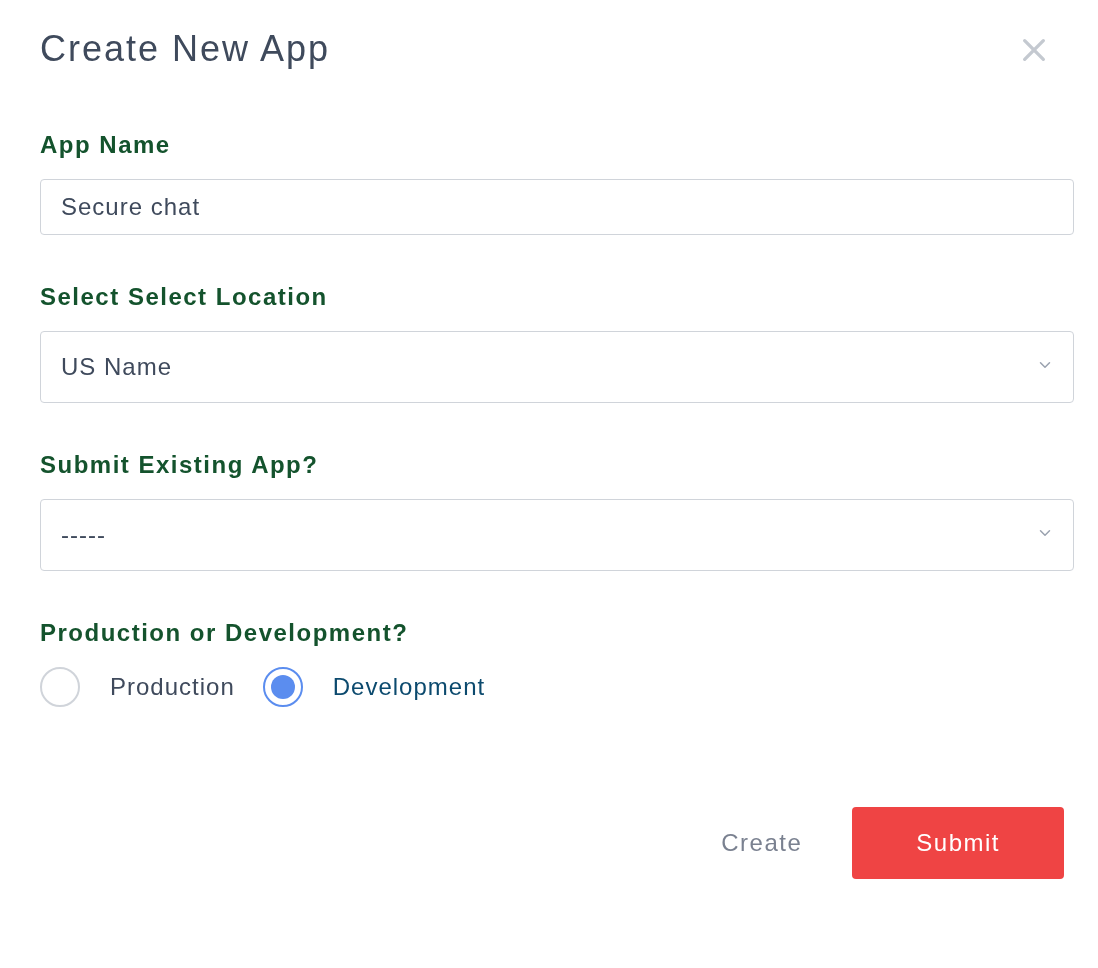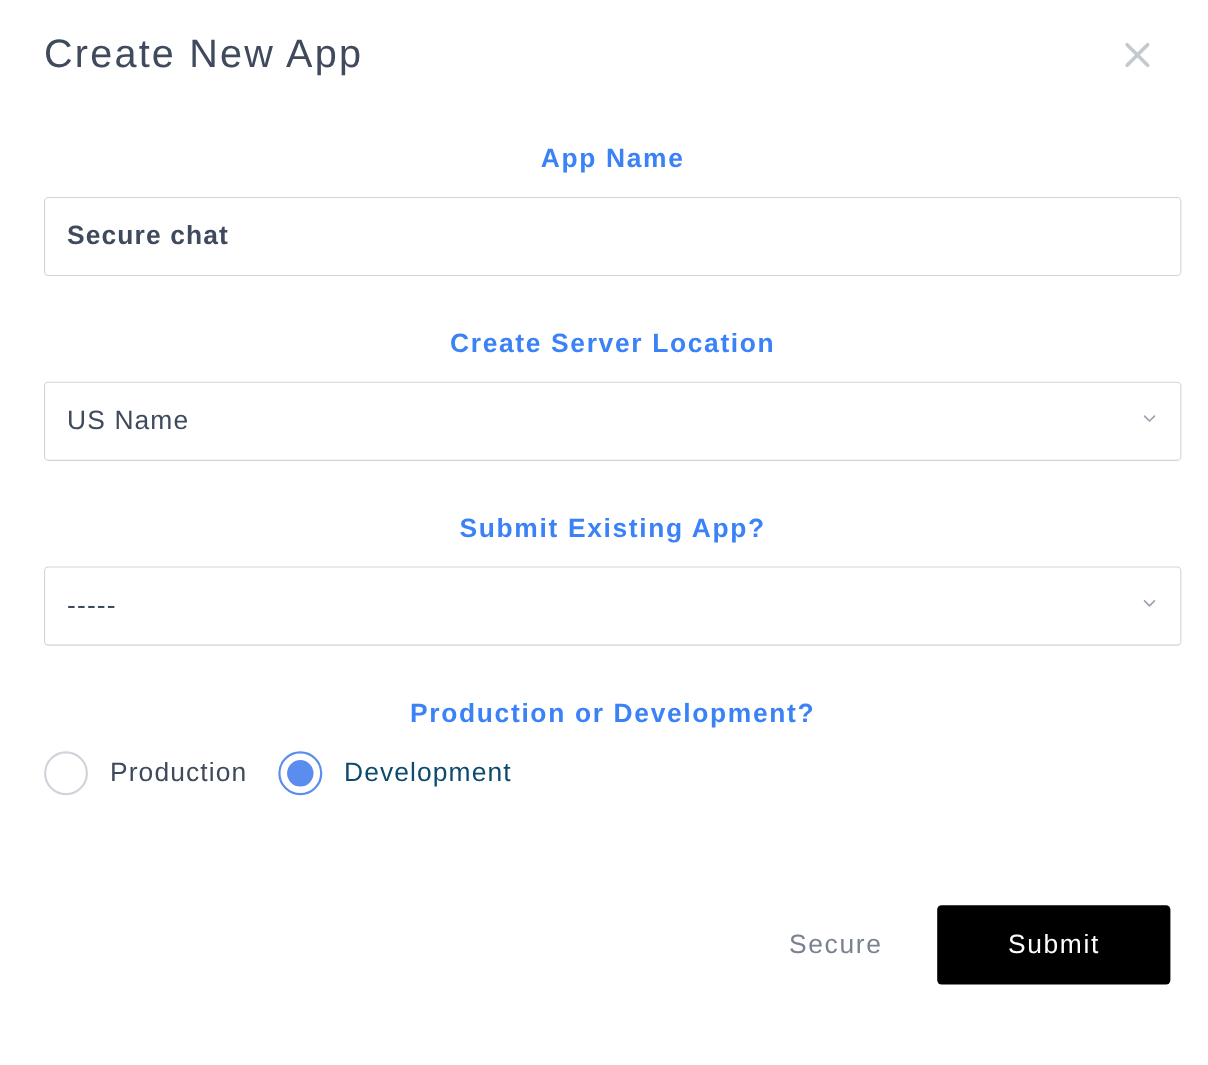--- a/index.html
+++ b/index.html
@@ -51,38 +51,36 @@
     }
 
     .form-group {
       margin-bottom: 48px;
     }
 
     .label {
       display: block;
       font-size: 24px;
       font-weight: 600;
-      color: #3b82f6;
+      color: #14532d;
       letter-spacing: 1.5px;
       margin-bottom: 20px;
-      text-align: center;
     }
 
     .text-input {
       width: 100%;
-      height: 72px;
+      height: 56px;
       border: 1px solid #d0d4da;
       border-radius: 4px;
       padding: 0 20px;
       font-size: 24px;
       color: #3f4a5c;
       letter-spacing: 1px;
       background: #ffffff;
       font-family: inherit;
-      font-weight: bold;
     }
 
     .select-wrapper {
       position: relative;
       width: 100%;
     }
 
     .select {
       width: 100%;
       height: 72px;
@@ -119,21 +117,21 @@
     .radio-group {
       display: flex;
       gap: 28px;
       align-items: center;
       margin-top: 12px;
     }
 
     .radio-option {
       display: flex;
       align-items: center;
-      gap: 20px;
+      gap: 30px;
       cursor: pointer;
     }
 
     .radio-circle {
       width: 40px;
       height: 40px;
       border-radius: 50%;
       display: flex;
       align-items: center;
       justify-content: center;
@@ -184,21 +182,21 @@
       background: transparent;
       font-size: 24px;
       color: #7a8190;
       letter-spacing: 1.5px;
       cursor: pointer;
       font-family: inherit;
     }
 
     .submit-button {
       border: none;
-      background: #000000;
+      background: #ef4444;
       color: #ffffff;
       font-size: 24px;
       letter-spacing: 1.5px;
       padding: 22px 64px;
       border-radius: 4px;
       cursor: pointer;
       font-family: inherit;
     }
   </style>
 </head>
@@ -217,21 +215,21 @@
       </span>
     </button>
   </div>
 
   <div class="form-group">
     <label class="label">App Name</label>
     <input type="text" class="text-input" value="Secure chat" style="">
   </div>
 
   <div class="form-group">
-    <label class="label">Create Server Location</label>
+    <label class="label">Select Select Location</label>
     <div class="select-wrapper">
       <div class="select">
         <span>US Name</span>
       </div>
       <span class="select-chevron">
         <svg viewBox="0 0 24 24" fill="none" stroke="currentColor" stroke-width="2" stroke-linecap="round" stroke-linejoin="round">
           <polyline points="6 9 12 15 18 9"></polyline>
         </svg>
       </span>
     </div>
@@ -264,17 +262,17 @@
         <div class="radio-circle selected">
           <div class="radio-inner"></div>
         </div>
         <span class="radio-label selected">Development</span>
       </div>
 
     </div>
   </div>
 
   <div class="actions">
-    <button class="cancel-button">Secure</button>
+    <button class="cancel-button">Create</button>
     <button class="submit-button">Submit</button>
   </div>
 
 </div>
 
 </body></html>

